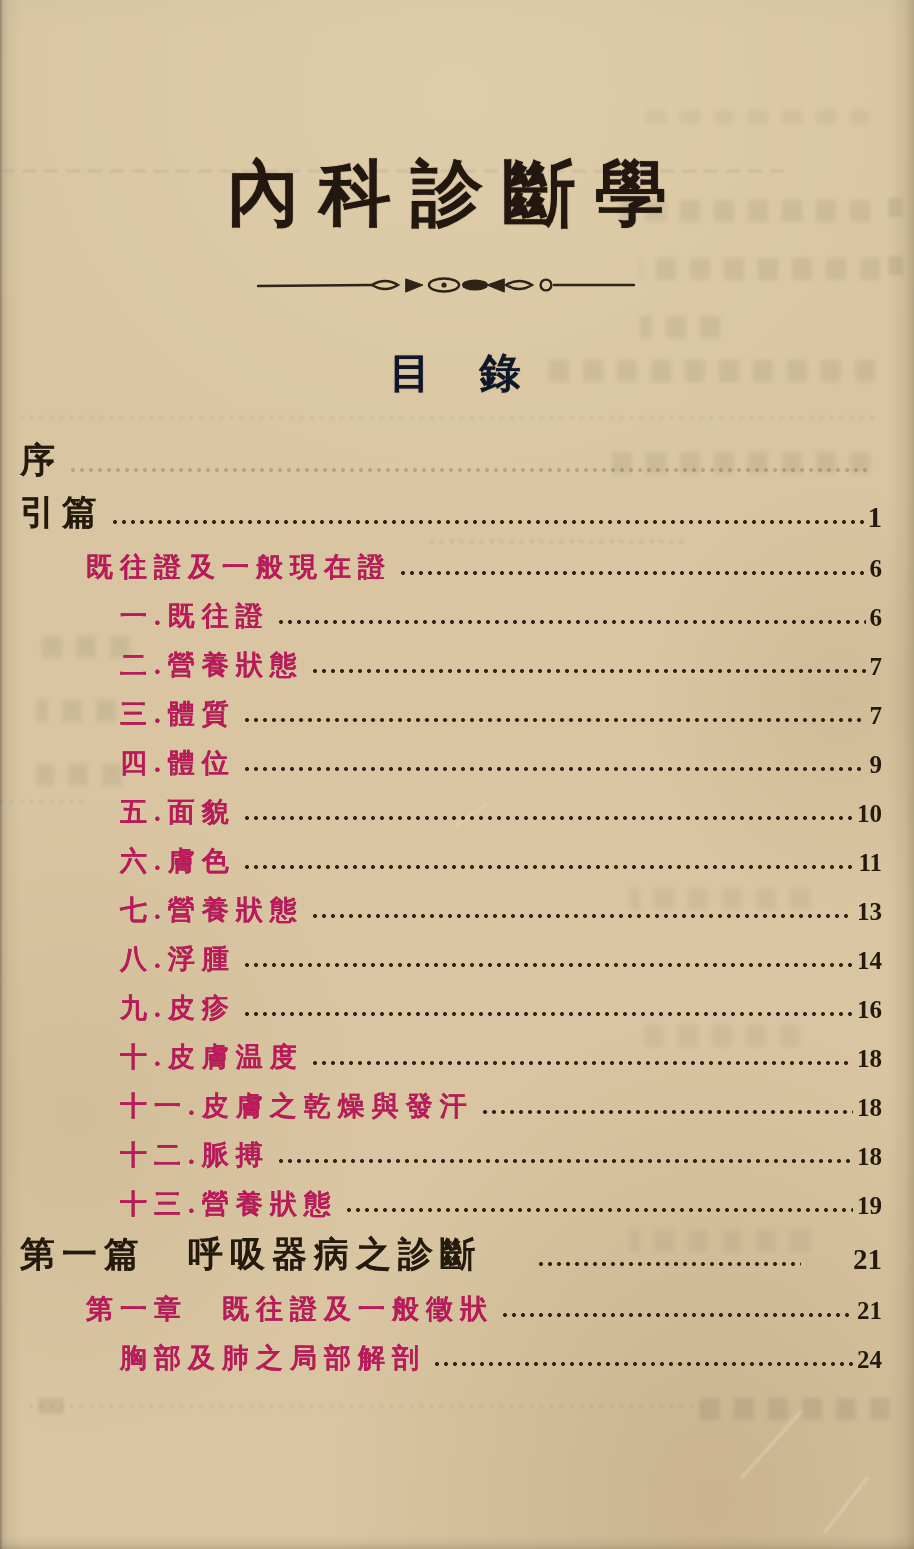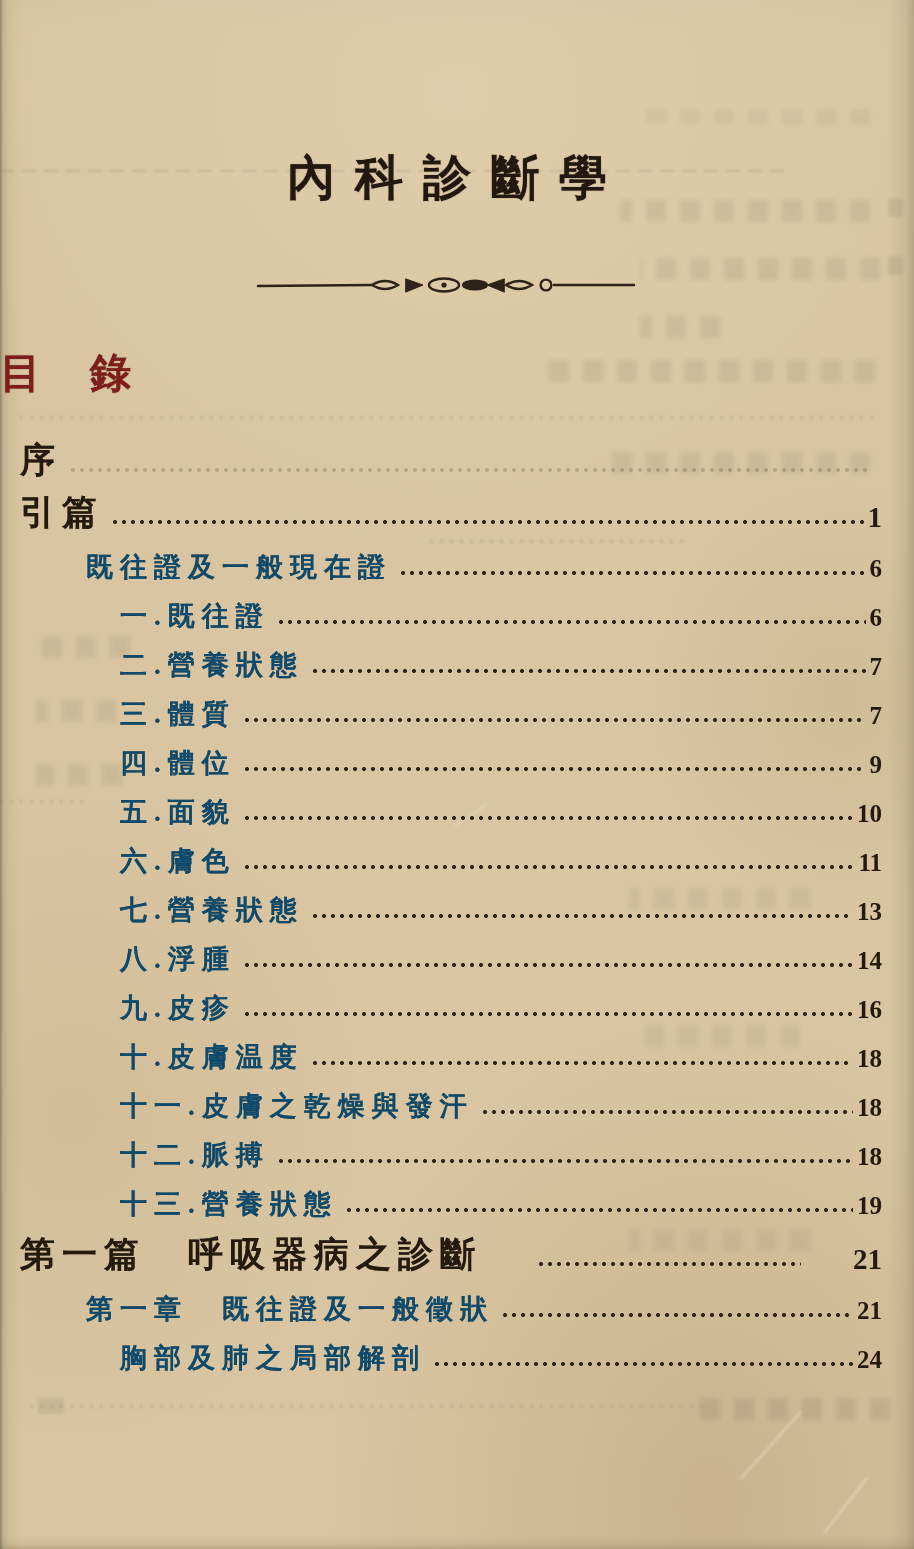--- a/index.html
+++ b/index.html
@@ -12,36 +12,36 @@
       radial-gradient(ellipse 45% 30% at 8% 72%, rgba(168,142,102,.14), transparent 70%),
       radial-gradient(ellipse 75% 40% at 50% 6%, rgba(236,222,192,.30), transparent 75%),
       radial-gradient(ellipse 30% 20% at 92% 45%, rgba(160,135,95,.15), transparent 70%),
       linear-gradient(90deg, rgba(80,70,56,.55) 0px, rgba(95,82,64,.18) 3px, rgba(120,104,80,.08) 9px, transparent 22px),
       linear-gradient(270deg, rgba(108,92,68,.30) 0px, rgba(108,92,68,.12) 9px, transparent 26px),
       linear-gradient(0deg, rgba(115,96,66,.28) 0px, rgba(115,96,66,.10) 5px, transparent 14px),
       linear-gradient(180deg, rgba(205,190,160,.25) 0px, transparent 28px);
   }
   .title{
     position:absolute;top:146px;left:0;width:100%;text-align:center;
-    font-size:48px;font-weight:bold;color:#221810;letter-spacing:20px;
+    font-size:72px;font-weight:bold;color:#221810;letter-spacing:20px;
     text-shadow:0 0 1px rgba(34,24,16,.7);
     white-space:nowrap;
   }
   .divider{position:absolute;top:271px;left:256px;}
   .toc-heading{
-    position:absolute;top:346px;left:0;width:100%;
-    font-size:41px;font-weight:bold;color:#7f1d1d;letter-spacing:4px;
+    position:absolute;top:346px;left:0;width:100%;text-align:center;
+    font-size:41px;font-weight:bold;color:#0f172a;letter-spacing:4px;
     text-shadow:0 0 1px rgba(42,29,18,.6);
   }
   .toc{position:absolute;top:432px;left:20px;right:32px;}
   .row{display:flex;align-items:flex-end;height:49px;}
   .row.big{height:52px;}
   .row.ch1{height:56px;gap:48px;}
   .lbl{
-    font-weight:bold;color:#0c4a6e;white-space:nowrap;
+    font-weight:bold;color:#be185d;white-space:nowrap;
     font-size:27px;letter-spacing:7px;
     text-shadow:0 0 .5px rgba(43,30,18,.55);
   }
   .big .lbl{font-size:35px;letter-spacing:7px;color:#241a0e;}
   .lvl1{padding-left:66px;}
   .lvl2{padding-left:100px;font-family:Liberation Serif, serif;}
   .dots{
     flex:1;height:6px;margin:0 4px 9px 8px;
     background-image:radial-gradient(circle at 3px 3px, #32251a 1.7px, rgba(50,37,26,0) 2.3px);
     background-size:9px 6px;background-repeat:repeat-x;background-position:0 0;

